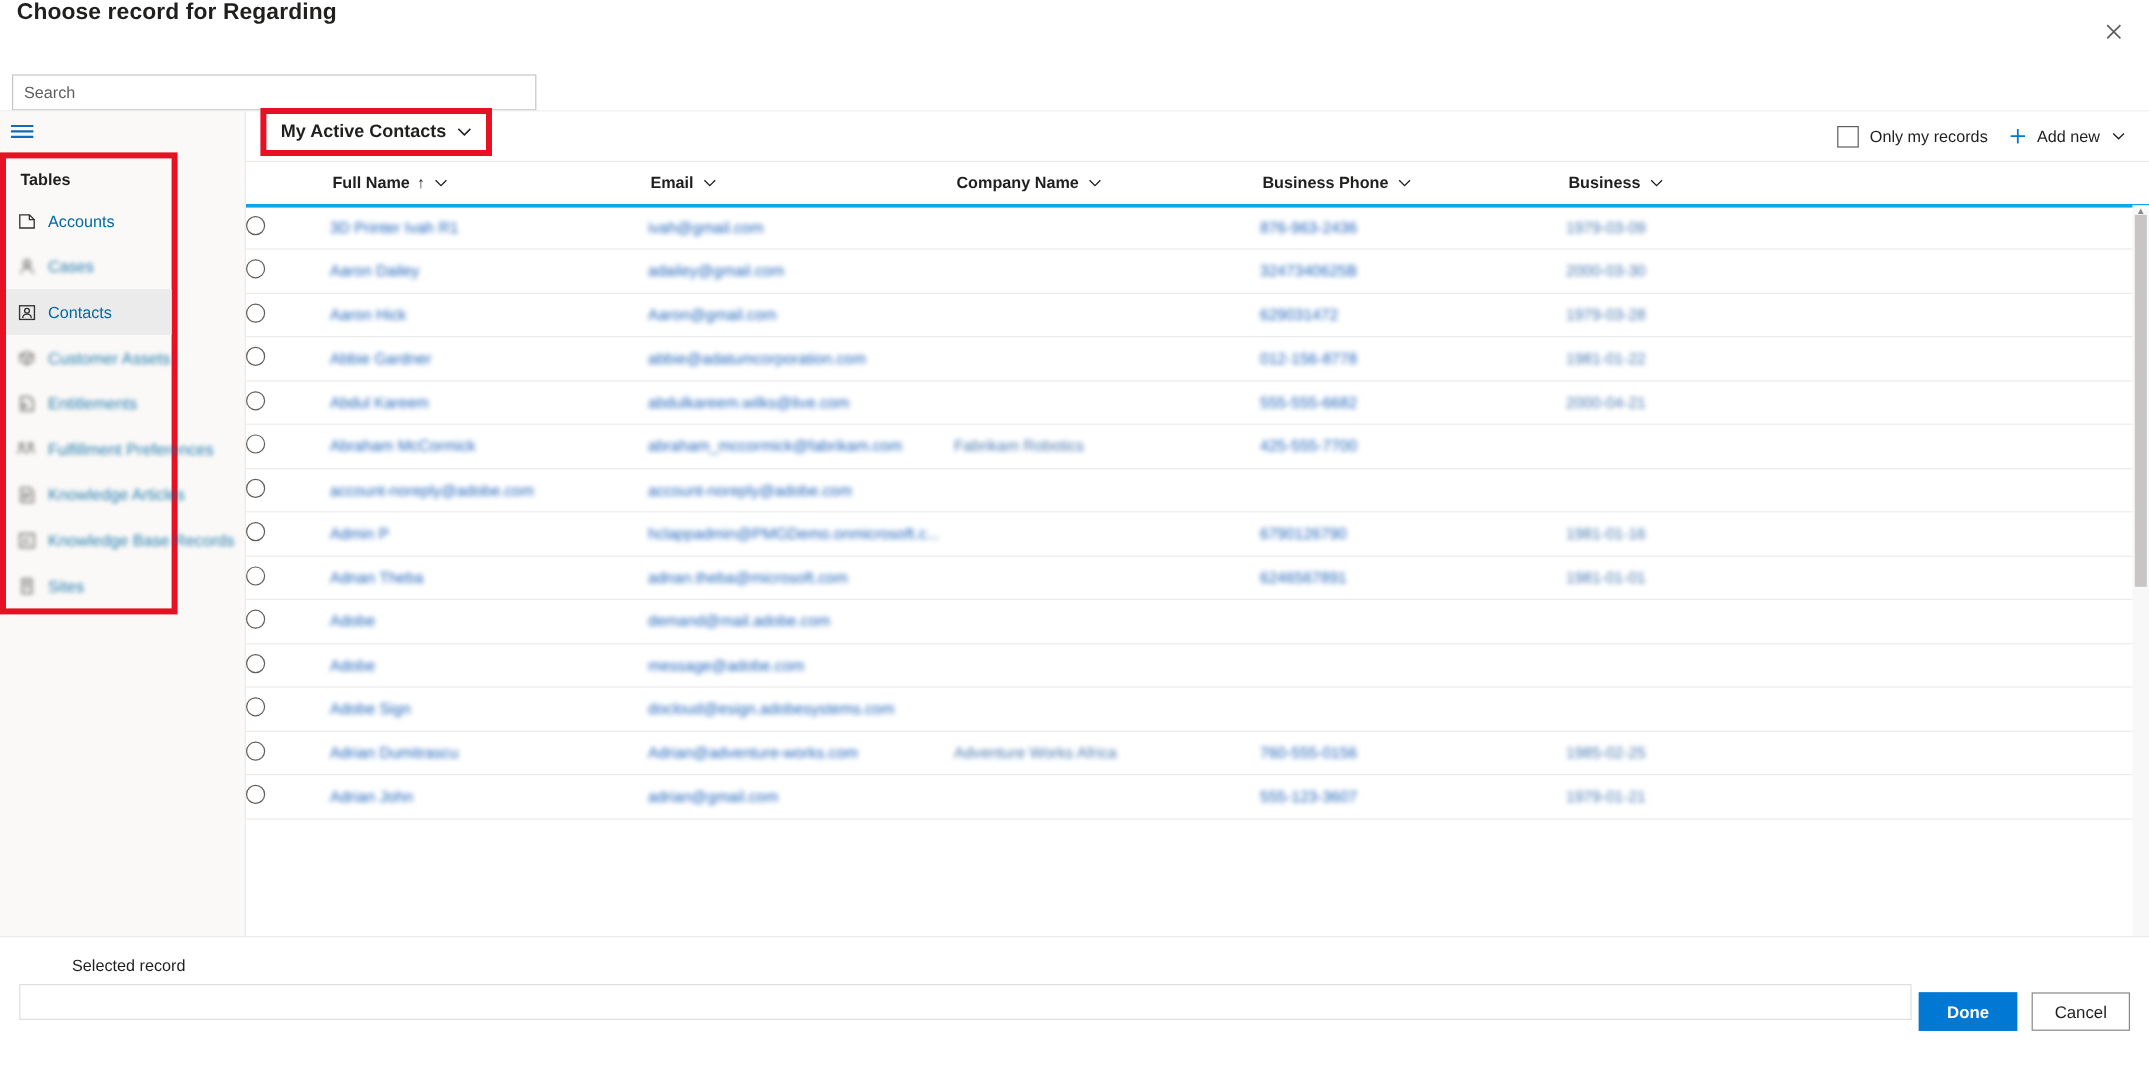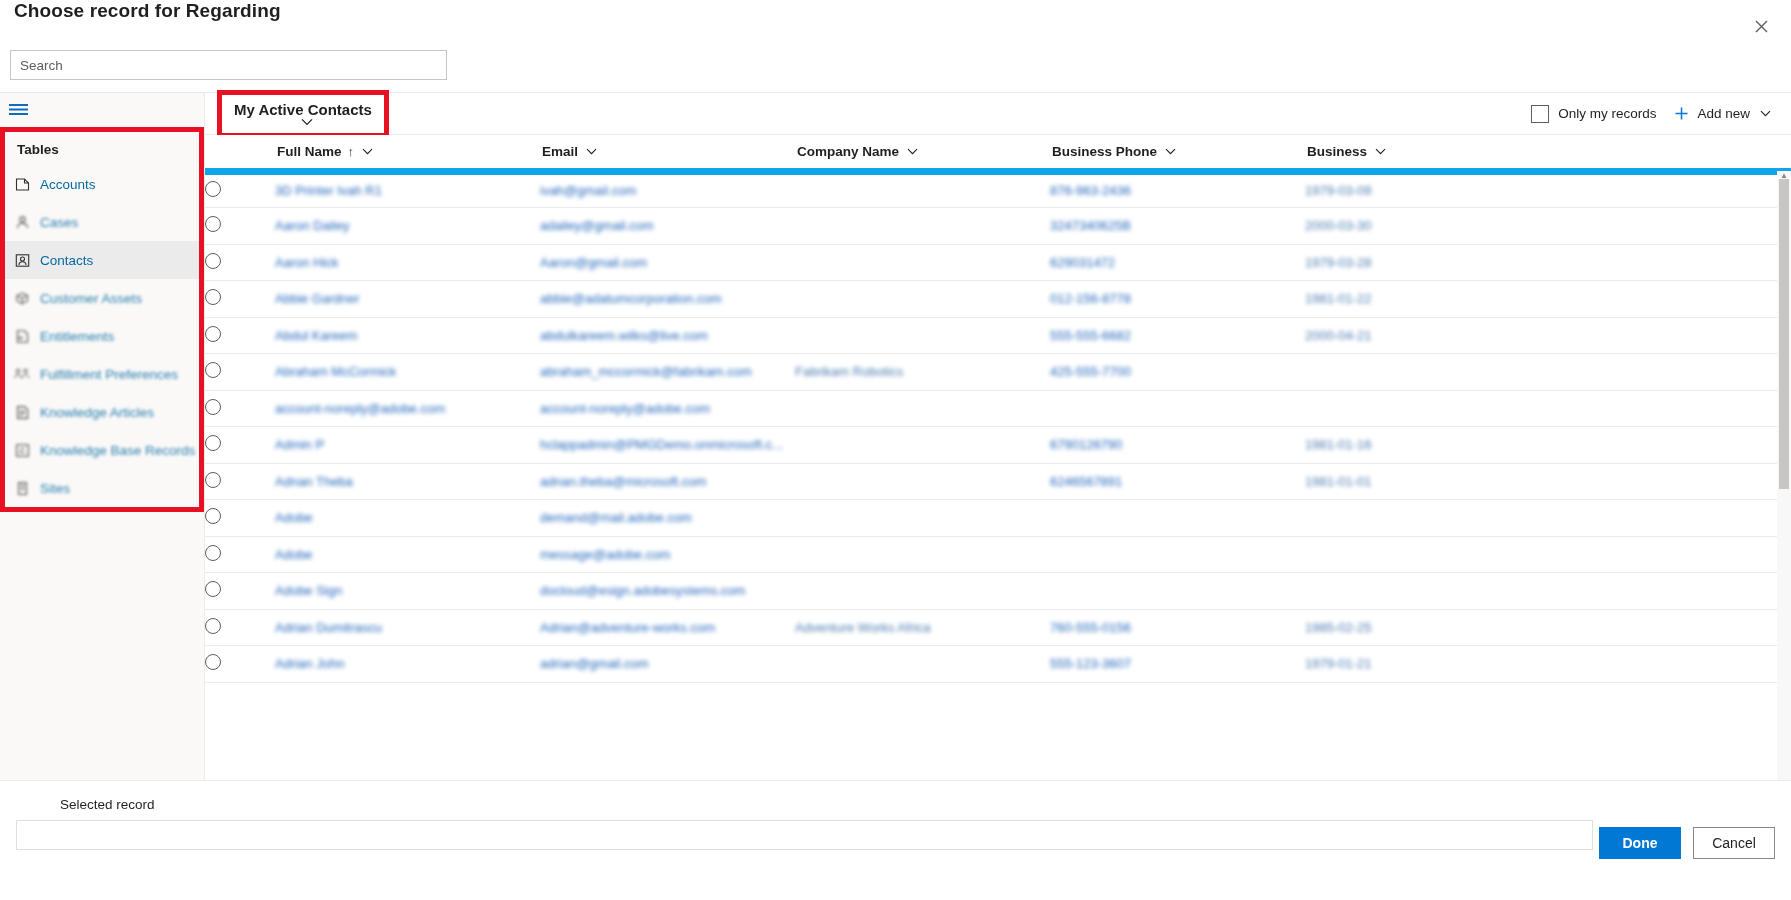--- a/index.html
+++ b/index.html
@@ -40,21 +40,21 @@
     display: flex; align-items: center; justify-content: center;
     cursor: pointer;
     color: #605e5c;
   }
   .close-btn svg { display: block; }
 
   
   .search-row {
     flex: 0 0 42px;
     padding: 0 10px;
-    display: flex; align-items: flex-start;
+    display: flex; align-items: flex-end;
     background: #ffffff;
   }
   .search-input {
     width: 437px; height: 30px;
     border: 1px solid #c8c6c4;
     background: #ffffff;
     padding: 0 9px;
     font-size: 13.5px;
     font-family: "Liberation Sans", sans-serif;
     color: #201f1e;
@@ -82,21 +82,21 @@
     height: 32px;
     display: flex; align-items: center;
     padding-left: 9px;
     cursor: pointer;
   }
   .hamburger svg { display: block; }
 
   .tables-panel {
     position: absolute;
     left: 0; top: 34px;
-    width: 204px;
+    width: 148px;
     border: 5px solid #e81123;
     background: #faf9f8;
     padding: 0;
   }
   .tables-caption {
     font-size: 13.5px;
     font-weight: 600;
     color: #201f1e;
     padding: 10px 0 8px 12px;
   }
@@ -136,21 +136,20 @@
     padding-left: 8px;
   }
   .view-picker-wrap {
     position: absolute;
     left: 12px; top: -3px;
     border: 5px solid #e81123;
     background: #ffffff;
     padding: 6px 12px 7px 12px;
     display: flex; align-items: center;
     cursor: pointer;
-    flex-direction: column;
   }
   .view-picker-label {
     font-size: 15px;
     font-weight: 600;
     color: #201f1e;
   }
   .chev {
     display: inline-block;
     margin-left: 9px;
     color: #201f1e;
@@ -193,21 +192,21 @@
     border-collapse: collapse;
     table-layout: fixed;
   }
   table.grid th {
     font-size: 13.5px;
     font-weight: 600;
     color: #201f1e;
     text-align: center;
     height: 36px;
     padding: 0;
-    border-bottom: 7px solid #0ea5e9;
+    border-bottom: 3px solid #0ea5e9;
     background: #ffffff;
     vertical-align: middle;
   }
   .th-inner { display: flex; align-items: center; gap: 6px; padding-left: 2px; }
   .sort-up { font-size: 13px; color: #201f1e; }
   th .chev { margin-left: 2px; }
 
   table.grid td {
     height: 36.5px;
     padding: 0;

